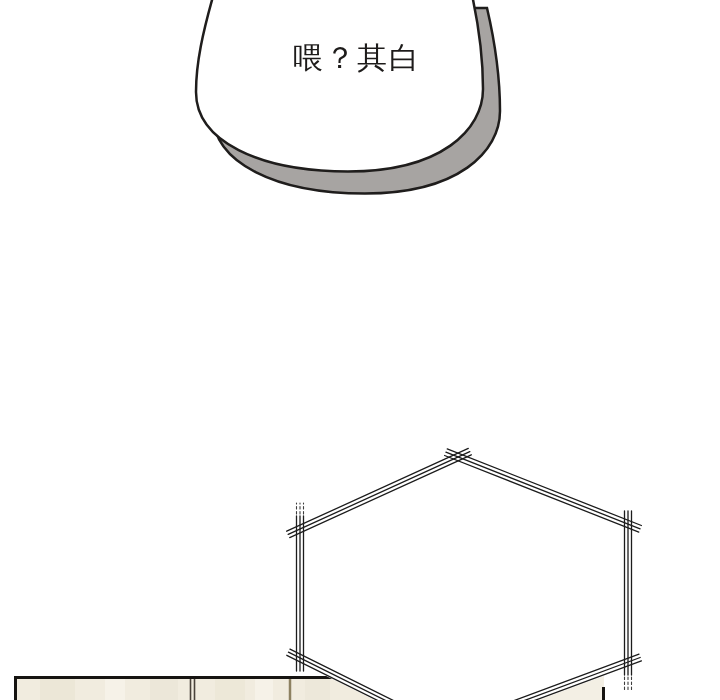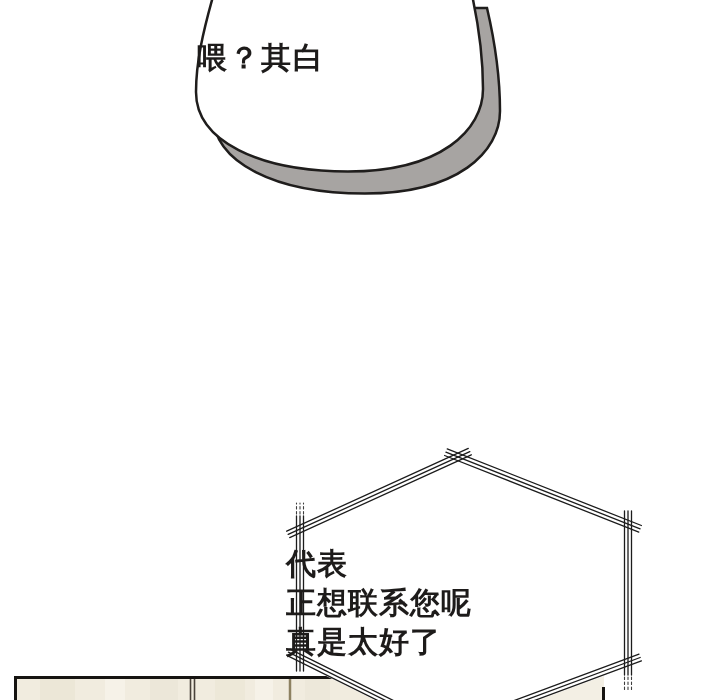--- a/index.html
+++ b/index.html
@@ -7,21 +7,22 @@
     position:relative;
     width:720px;height:700px;
     overflow:hidden;
     background:#ffffff;
     font-family:"Liberation Sans","DejaVu Sans",sans-serif;
   }
   .canvas svg{position:absolute;left:0;top:0;}
   .speech-text{
     position:absolute;
     color:#1d1b1a;
-    font-weight:700;
+    font-weight:400;
+    text-align:center;
     -webkit-user-select:none;user-select:none;
   }
   .phone-text{
     left:197px;top:39px;width:320px;
     font-size:30px;line-height:38px;letter-spacing:2px;
   }
   .hex-text{
     left:286px;top:544px;width:360px;
     font-size:30px;line-height:39px;letter-spacing:1px;
   }
@@ -92,19 +93,14 @@
         <line x1="303.5" y1="671" x2="303.5" y2="516"></line>
         <line class="tip" x1="296.5" y1="514" x2="296.5" y2="503"></line>
         <line class="tip" x1="300" y1="514" x2="300" y2="503"></line>
         <line class="tip" x1="303.5" y1="514" x2="303.5" y2="503"></line>
       </g>
     </g>
   </svg>
 
   <div class="speech-text phone-text">喂？其白</div>
 
-  <div class="speech-text hex-text">
-    <div>代表</div>
-    <div>正想联系您呢</div>
-    <div>真是太好了</div>
-  </div>
 
 </div>
 
 </body></html>

